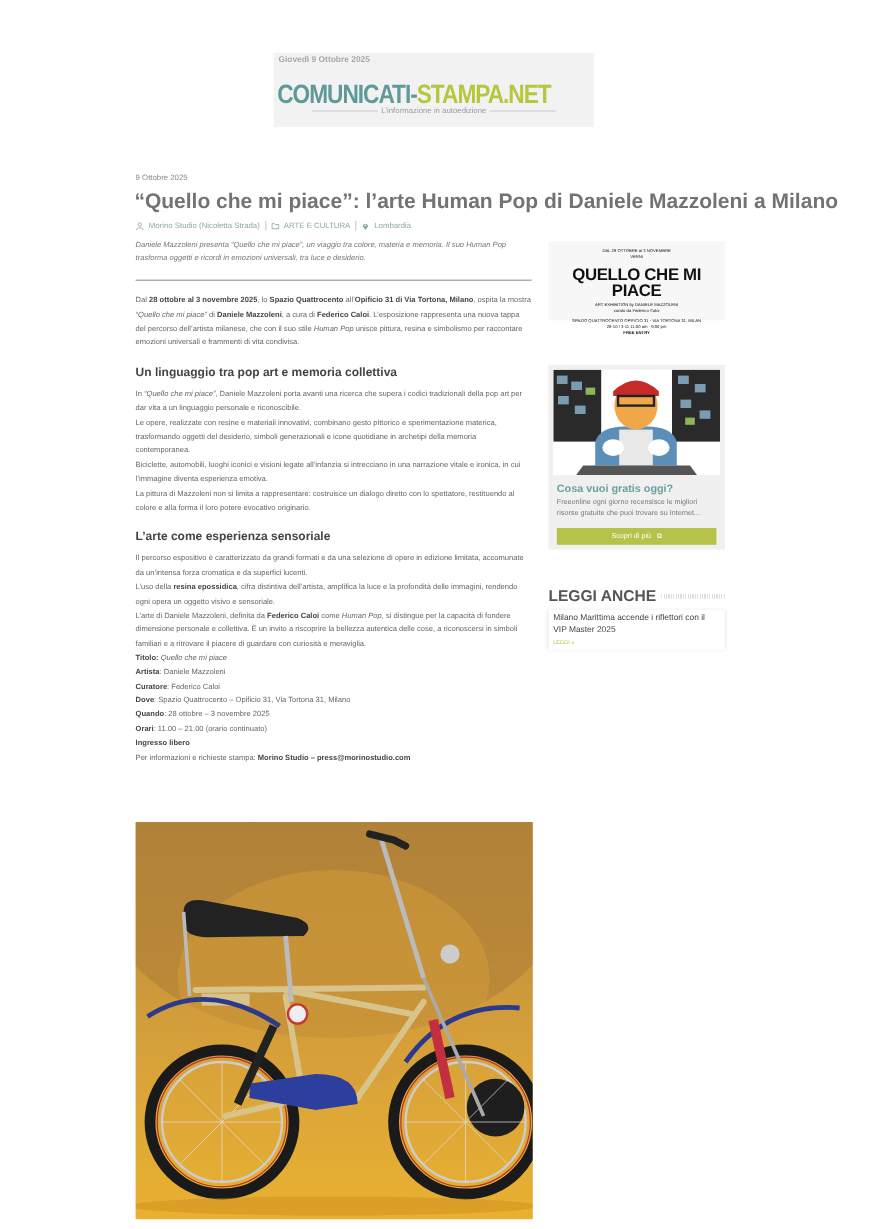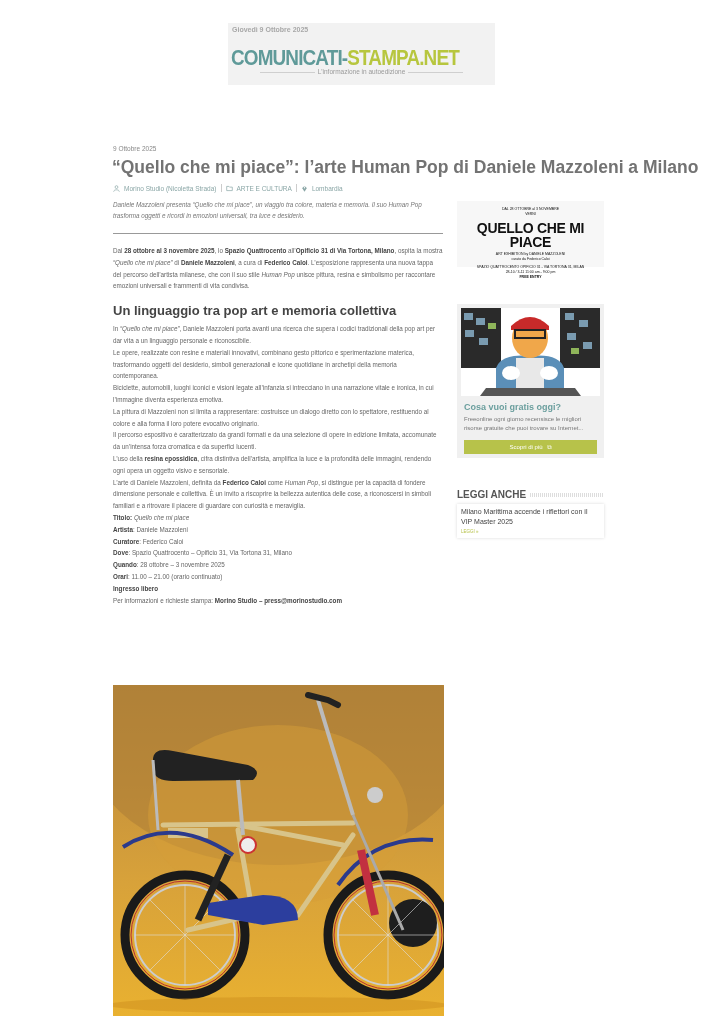--- a/index.html
+++ b/index.html
@@ -1,55 +1,55 @@
 <!DOCTYPE html>
 <html><head>
 <meta charset="utf-8">
 <style>
   * { box-sizing: border-box; margin: 0; padding: 0; }
   html, body { width: 724px; height: 1024px; background: #ffffff; overflow: hidden; }
   body { font-family: "Liberation Sans", sans-serif; color: #555; position: relative; }
 
-  .masthead { position: absolute; left: 228px; top: 23px; width: 267px; height: 62px; background: #f2f2f2; }
+  .masthead { position: absolute; left: 228px; top: 44px; width: 267px; height: 62px; background: #f2f2f2; }
   .masthead .date { position: absolute; left: 4px; top: 3px; font-size: 7px; font-weight: bold; color: #a8a8a8; }
   .masthead .logo { position: absolute; left: 3px; top: 22px; font-family: "Liberation Sans", sans-serif; font-weight: bold; font-size: 22px; letter-spacing: -1px; transform: scaleX(0.86); transform-origin: left top; white-space: nowrap; }
   .masthead .logo .a { color: #5f9a99; }
   .masthead .logo .b { color: #b7c63e; }
   .masthead .tagline { position: absolute; left: 0; top: 45px; width: 267px; text-align: center; font-size: 6.5px; color: #9a9a9a; }
   .masthead .tagline::before, .masthead .tagline::after { content: ""; display: inline-block; width: 55px; height: 1px; background: #cfcfcf; vertical-align: middle; margin: 0 3px; }
 
   .art-date { position: absolute; left: 113px; top: 145px; font-size: 6.5px; color: #888; }
   .art-title { position: absolute; left: 112px; top: 157px; font-size: 17.5px; color: #737373; white-space: nowrap; }
   .meta { position: absolute; left: 113px; top: 184px; font-size: 6.5px; color: #8aa6a6; display: flex; align-items: center; gap: 4px; white-space: nowrap; }
   .meta .sep { width: 1px; height: 8px; background: #ccc; }
   .meta svg { width: 7px; height: 7px; }
 
   .main { position: absolute; left: 113px; top: 200px; width: 330px; font-size: 6.3px; line-height: 11.8px; color: #666; }
   .main b { color: #444; }
   .lead { font-style: italic; color: #777; line-height: 10.5px; }
   .hr { height: 1px; background: #999; margin: 12px 0 11px 0; }
-  .main h2 { font-size: 13px; color: #444; font-weight: bold; margin: 12px 0 6px 0; line-height: 13px; }
+  .main h2 { font-size: 10px; color: #444; font-weight: bold; margin: 12px 0 6px 0; line-height: 13px; }
   .main p { margin: 0; }
   .info p { line-height: 11.8px; }
   .press { margin-top: 3px; }
   .photo { position: absolute; left: 113px; top: 685px; width: 331px; height: 331px; overflow: hidden; background: linear-gradient(180deg, #b9893a 0%, #c7933b 30%, #d8a23a 60%, #e9b130 100%); }
 
   .side-poster { position: absolute; left: 457px; top: 201px; width: 147px; height: 66px; background: #f7f7f7; text-align: center; color: #111; }
   .side-poster .t1 { font-size: 3.5px; margin-top: 6px; }
   .side-poster .big { font-size: 14px; font-weight: bold; letter-spacing: -0.3px; margin-top: 5px; line-height: 14px; }
   .side-poster .t2 { font-size: 3.5px; margin-top: 3px; line-height: 5px; }
 
   .promo { position: absolute; left: 457px; top: 304px; width: 147px; height: 154px; background: #f0f0f0; }
   .promo .img { position: absolute; left: 4px; top: 4px; width: 139px; height: 88px; background: #fff; overflow: hidden; }
   .promo .ttl { position: absolute; left: 7px; top: 98px; font-size: 9px; font-weight: bold; color: #6b9f9e; text-align: center; }
   .promo .desc { position: absolute; left: 7px; top: 111px; width: 136px; font-size: 6px; line-height: 9px; color: #777; }
   .promo .btn { position: absolute; left: 7px; top: 136px; width: 133px; height: 14px; background: #b7c24a; color: #fff; font-size: 6px; text-align: center; line-height: 14px; }
 
   .leggi { position: absolute; left: 457px; top: 489px; width: 147px; }
-  .leggi .hd { display: flex; align-items: center; gap: 4px; font-size: 10px; font-weight: bold; color: #555; }
+  .leggi .hd { display: flex; align-items: center; gap: 4px; font-size: 13px; font-weight: bold; color: #555; }
   .leggi .hd .dots { flex: 1; height: 4px; background: repeating-linear-gradient(90deg, #ddd 0 1px, transparent 1px 2px); }
   .leggi .card { margin-top: 4px; background: #fff; box-shadow: 0 0 3px rgba(0,0,0,0.15); padding: 3px 4px 4px 4px; }
   .leggi .card .ct { font-size: 7px; line-height: 10px; color: #444; }
   .leggi .card .more { font-size: 4.5px; color: #b7c24a; margin-top: 2px; }
 </style>
 </head>
 <body>
 
 <div class="masthead">
   <div class="date">Giovedì 9 Ottobre 2025</div>
@@ -85,20 +85,21 @@
   <div class="hr"></div>
 
   <p><span>Dal </span><b>28 ottobre al 3 novembre 2025</b><span>, lo </span><b>Spazio Quattrocento</b><span> all’</span><b>Opificio 31 di Via Tortona, Milano</b><span>, ospita la mostra </span><i>“Quello che mi piace”</i><span> di </span><b>Daniele Mazzoleni</b><span>, a cura di </span><b>Federico Caloi</b><span>. L’esposizione rappresenta una nuova tappa del percorso dell’artista milanese, che con il suo stile </span><i>Human Pop</i><span> unisce pittura, resina e simbolismo per raccontare emozioni universali e frammenti di vita condivisa.</span></p>
 
   <h2>Un linguaggio tra pop art e memoria collettiva</h2>
   <p><span>In </span><i>“Quello che mi piace”</i><span>, Daniele Mazzoleni porta avanti una ricerca che supera i codici tradizionali della pop art per dar vita a un linguaggio personale e riconoscibile.</span></p>
   <p>Le opere, realizzate con resine e materiali innovativi, combinano gesto pittorico e sperimentazione materica, trasformando oggetti del desiderio, simboli generazionali e icone quotidiane in archetipi della memoria contemporanea.</p>
   <p>Biciclette, automobili, luoghi iconici e visioni legate all’infanzia si intrecciano in una narrazione vitale e ironica, in cui l’immagine diventa esperienza emotiva.</p>
   <p>La pittura di Mazzoleni non si limita a rappresentare: costruisce un dialogo diretto con lo spettatore, restituendo al colore e alla forma il loro potere evocativo originario.</p>
 
+  <h2>L’arte come esperienza sensoriale</h2>
   <p>Il percorso espositivo è caratterizzato da grandi formati e da una selezione di opere in edizione limitata, accomunate da un’intensa forza cromatica e da superfici lucenti.</p>
   <p><span>L’uso della </span><b>resina epossidica</b><span>, cifra distintiva dell’artista, amplifica la luce e la profondità delle immagini, rendendo ogni opera un oggetto visivo e sensoriale.</span></p>
   <p><span>L’arte di Daniele Mazzoleni, definita da </span><b>Federico Caloi</b><span> come </span><i>Human Pop</i><span>, si distingue per la capacità di fondere dimensione personale e collettiva. È un invito a riscoprire la bellezza autentica delle cose, a riconoscersi in simboli familiari e a ritrovare il piacere di guardare con curiosità e meraviglia.</span></p>
 
   <div class="info">
     <p><b>Titolo:</b> <i>Quello che mi piace</i></p>
     <p><b>Artista</b><span>: Daniele Mazzoleni</span></p>
     <p><b>Curatore</b><span>: Federico Caloi</span></p>
     <p><b>Dove</b><span>: Spazio Quattrocento – Opificio 31, Via Tortona 31, Milano</span></p>
     <p><b>Quando</b><span>: 28 ottobre – 3 novembre 2025</span></p>

